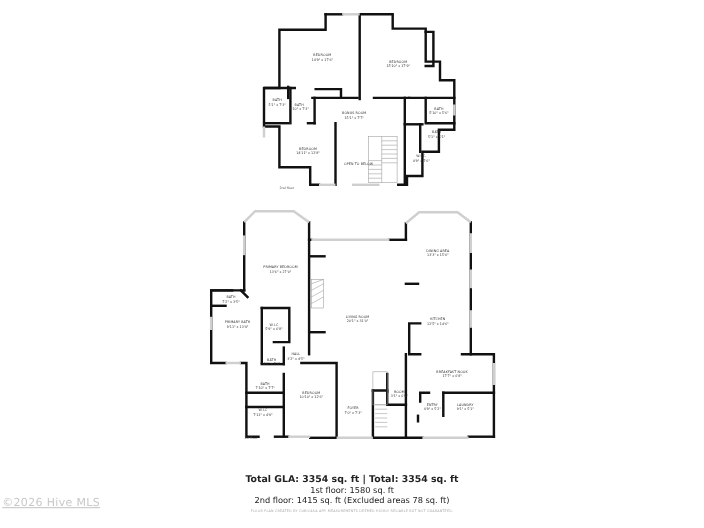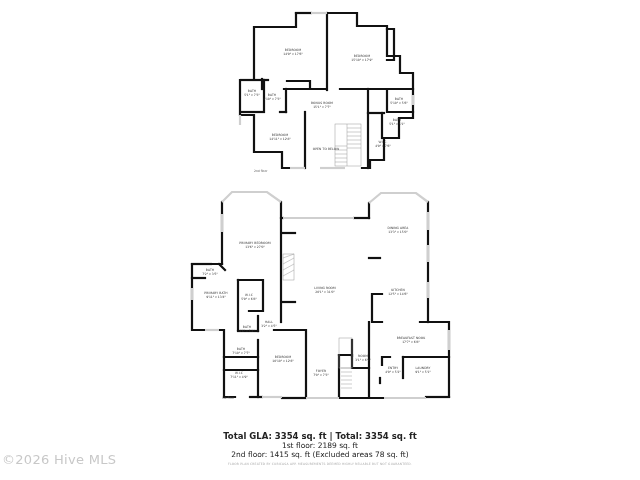--- a/index.html
+++ b/index.html
@@ -7,21 +7,21 @@
   .plan{position:absolute;left:0;top:0;width:640px;height:480px;}
   .lbl{position:absolute;text-align:center;font-size:3px;line-height:4px;color:#333;transform:translate(-50%,-50%);white-space:nowrap;}
   .lbl .n{display:block;letter-spacing:0.1px;}
   .lbl .d{display:block;}
   .floorname{position:absolute;font-size:3px;color:#555;}
   .summary{position:absolute;left:0;width:640px;text-align:center;color:#222;}
   .s1{top:431px;font-size:8.5px;font-weight:bold;}
   .s2{top:441px;font-size:7.5px;}
   .s3{top:450px;font-size:7.5px;}
   .disclaimer{position:absolute;left:0;width:640px;top:462px;text-align:center;font-size:3px;color:#aaa;letter-spacing:0.2px;}
-  .watermark{position:absolute;left:2px;top:452px;font-size:13px;color:#c8c8c8;font-family:"DejaVu Sans",sans-serif;letter-spacing:0.3px;}
+  .watermark{position:absolute;left:2px;top:452px;font-size:10px;color:#c8c8c8;font-family:"DejaVu Sans",sans-serif;letter-spacing:0.3px;text-decoration:underline;}
 </style>
 </head>
 <body>
 
 <svg class="plan" width="640" height="480" viewBox="0 0 640 480" xmlns="http://www.w3.org/2000/svg">
 
   <g fill="none" stroke="#111" stroke-width="2.2" stroke-linecap="square">
 
     <polyline points="296,13 296,27 254,27 254,80 240,80 240,115 254,115 254,152 282,152 282,168 290,168"></polyline>
     <polyline points="296,13 311,13"></polyline>
@@ -258,16 +258,16 @@
     <span class="n">LAUNDRY</span>
     <span class="d">9'1" x 5'1"</span>
   </div>
 <div class="lbl" style="left:239px;top:375px;">
     <span class="n">W.I.C</span>
     <span class="d">7'11" x 4'9"</span>
   </div>
 <div class="floorname" style="left:222px;top:396px;">1st floor</div>
 
 <div class="summary s1">Total GLA: 3354 sq. ft | Total: 3354 sq. ft</div>
-<div class="summary s2">1st floor: 2189 sq. ft</div>
+<div class="summary s2">1st floor: 1580 sq. ft</div>
 <div class="summary s3">2nd floor: 1415 sq. ft (Excluded areas 78 sq. ft)</div>
 <div class="disclaimer">FLOOR PLAN CREATED BY CUBICASA APP. MEASUREMENTS DEEMED HIGHLY RELIABLE BUT NOT GUARANTEED.</div>
 <div class="watermark">©2026 Hive MLS</div>
 
 </body></html>

